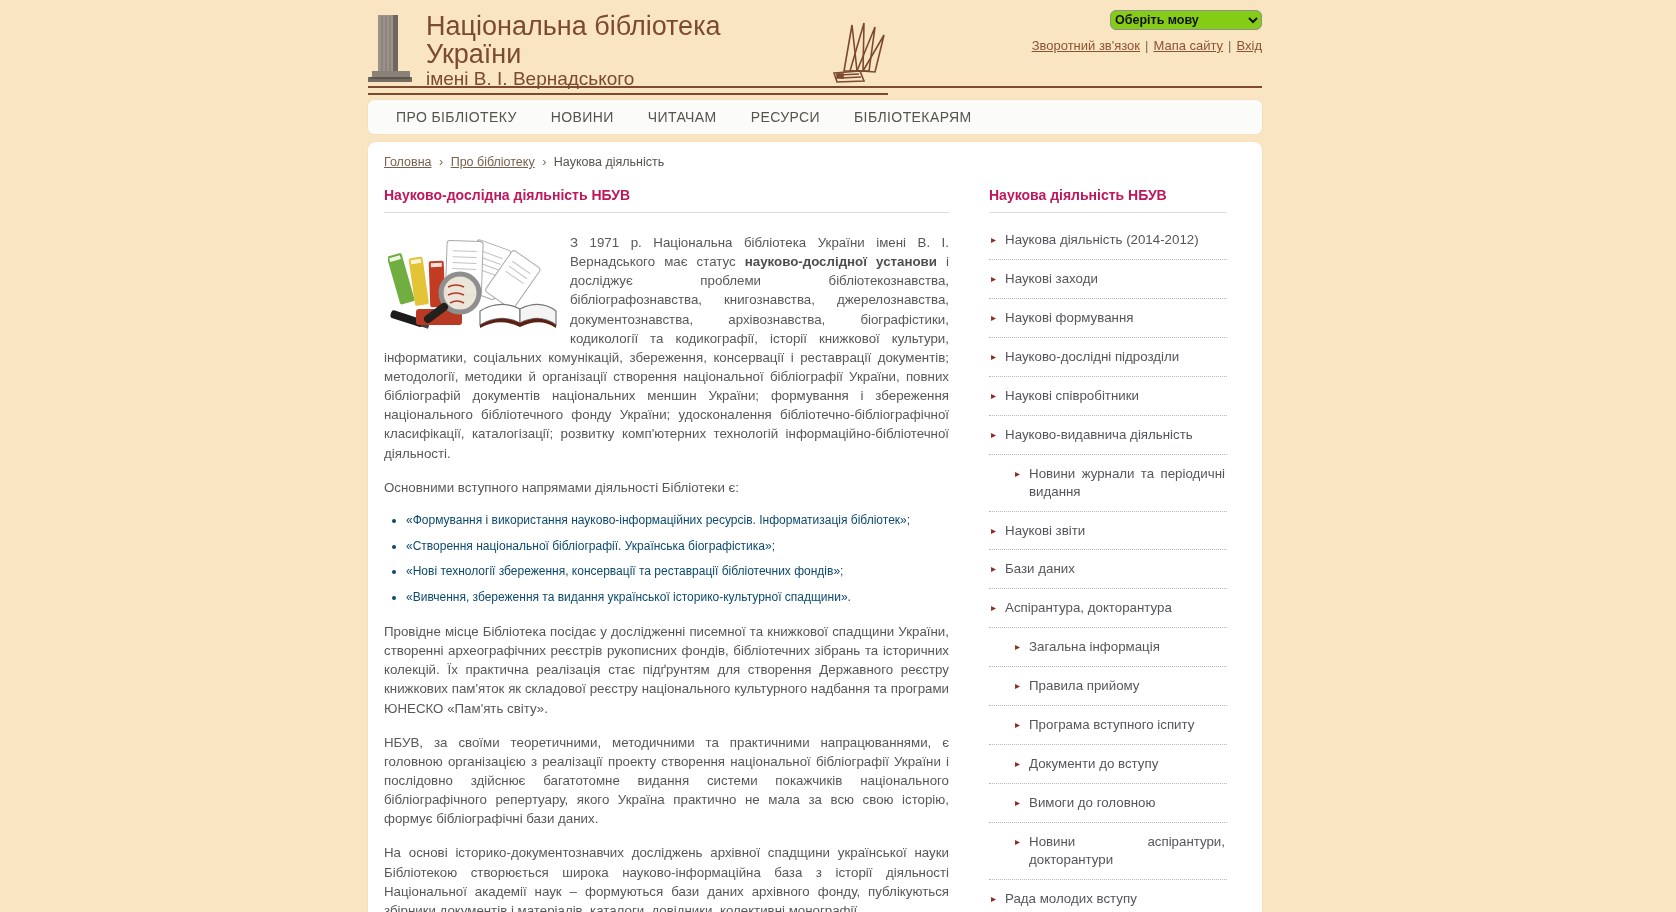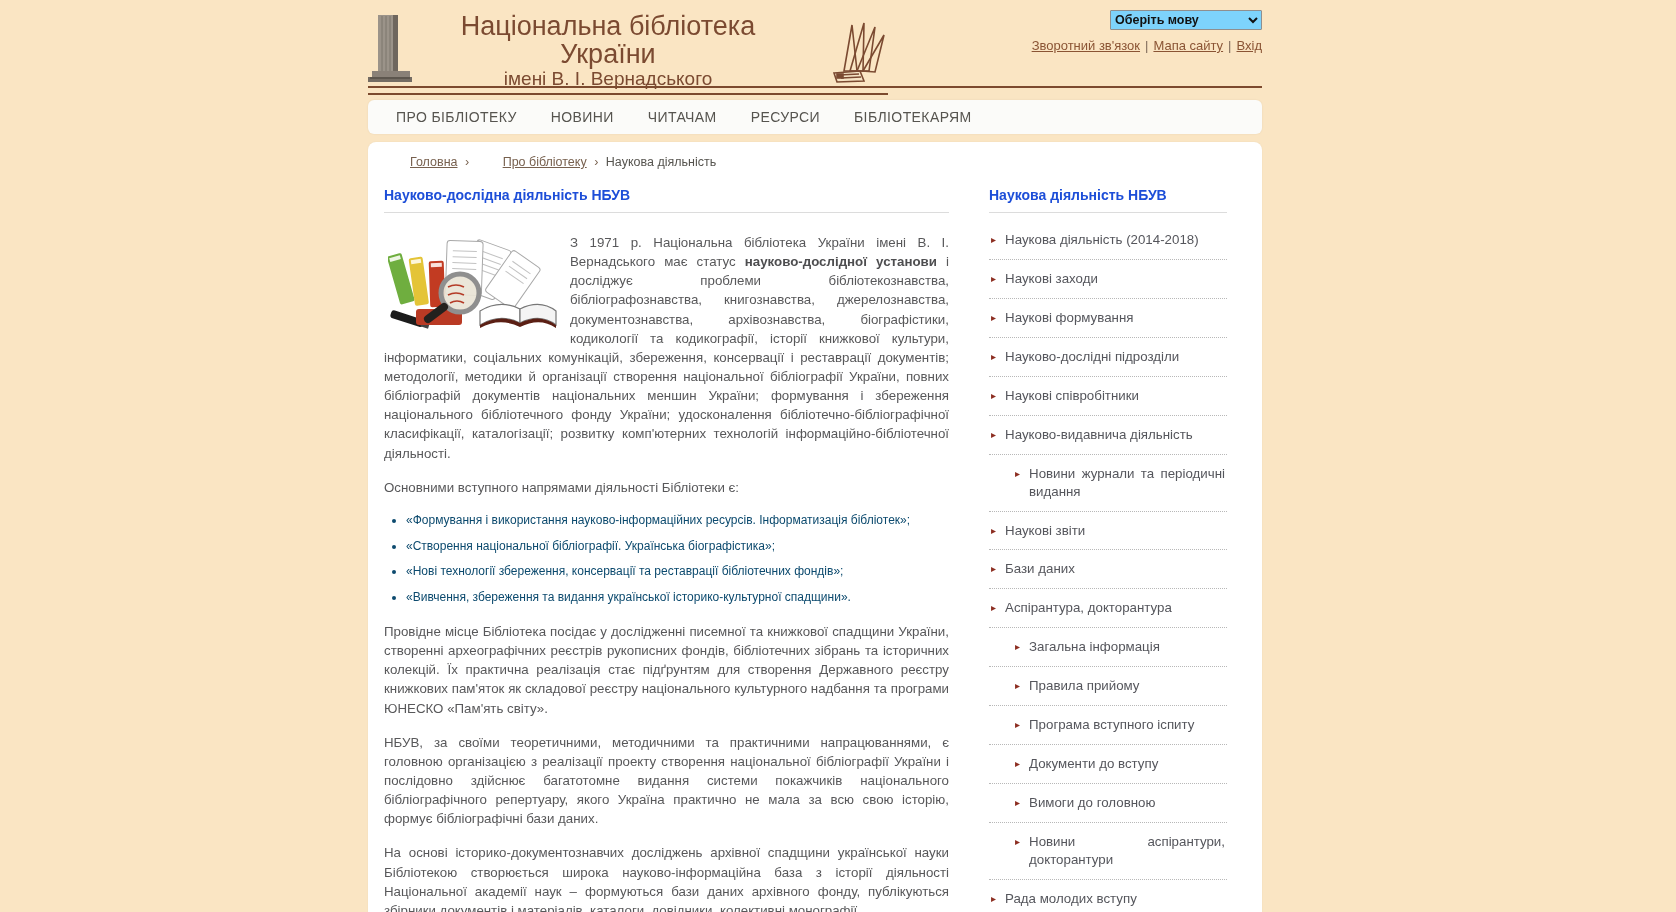--- a/index.html
+++ b/index.html
@@ -11,31 +11,30 @@
   }
   .page{width:894px;margin-left:368px;}
 
   
   .header{position:relative;height:92px;}
   .logo-row{
     display:flex;align-items:flex-end;gap:14px;
     padding-top:12px;width:520px;
     border-bottom:2px solid #7c4a2e;
     padding-bottom:4px;
-    text-align:center;
   }
   .hdr-rule{position:absolute;left:0;right:0;top:86px;border-bottom:2px solid #7c4a2e;}
   .site-title{line-height:1.05;color:#7b4a31;}
   .site-title .t1{font-size:27px;}
   .site-title .t2{font-size:19px;}
   .top-right{position:absolute;right:0;top:10px;text-align:right;}
   .lang-select{
     width:152px;height:20px;font-size:12.5px;
     font-family:"Liberation Sans", sans-serif;
-    background:#7dd3fc;border:1px solid #8f8f8f;border-radius:1px;
+    background:#84cc16;border:1px solid #8f8f8f;border-radius:6px;
     font-weight:bold;color:#111;
   }
   .top-links{margin-top:8px;font-size:13px;color:#9a9a9a;}
   .top-links a{color:#8a5434;text-decoration:underline;cursor:pointer;}
   .top-links .vbar{margin:0 5px;color:#7c6a5a;}
 
   
   .navbar{
     margin-top:8px;height:34px;background:#fbfbf9;
     border-radius:6px;display:flex;align-items:center;
@@ -47,29 +46,29 @@
     text-decoration:none;cursor:pointer;white-space:nowrap;
   }
 
   
   .content{
     margin-top:8px;background:#ffffff;border-radius:8px 8px 0 0;
     padding:13px 16px 0 16px;min-height:759px;
     box-shadow:0 0 2px rgba(0,0,0,.06);
   }
   .breadcrumb{font-size:12.5px;color:#56544f;margin-bottom:16px;}
-  .breadcrumb a{color:#77604e;text-decoration:underline;cursor:pointer;margin-left:26px;}
+  .breadcrumb a{color:#77604e;text-decoration:underline;cursor:pointer;}
   .breadcrumb .sep{margin:0 4px;color:#77604e;}
 
   .cols{display:flex;gap:40px;}
   .main{width:565px;}
   .sidebar{width:238px;}
 
   h1.page-title, h2.sb-title{
-    font-size:14px;font-weight:bold;color:#1d4ed8;
+    font-size:14px;font-weight:bold;color:#be185d;
     margin:2px 0 8px 0;padding-bottom:9px;border-bottom:1px solid #dcdcdc;
   }
   h1.page-title{margin-bottom:20px;}
 
   .main p{
     font-size:13.3px;line-height:1.44;text-align:justify;
     margin:0 0 15px 0;color:#58585a;
   }
   .main p b{color:#4e4e50;}
   .clipart{
@@ -239,21 +238,21 @@
         <p>НБУВ, за своїми теоретичними, методичними та практичними напрацюваннями, є головною організацією з реалізації проекту створення національної бібліографії України і послідовно здійснює багатотомне видання системи покажчиків національного бібліографічного репертуару, якого Україна практично не мала за всю свою історію, формує бібліографічні бази даних.</p>
         <p>На основі історико-документознавчих досліджень архівної спадщини української науки Бібліотекою створюється широка науково-інформаційна база з історії діяльності Національної академії наук – формуються бази даних архівного фонду, публікуються збірники документів і матеріалів, каталоги, довідники, колективні монографії.</p>
 
       </div>
 
       <div class="sidebar">
         <h2 class="sb-title">Наукова діяльність НБУВ</h2>
         <ul class="sb-list">
           <li class="sb-item lvl1">
               <span class="tri">▸</span>
-              <span class="sb-label">Наукова діяльність (2014-2018)</span>
+              <span class="sb-label">Наукова діяльність (2014-2012)</span>
             </li>
           <li class="sb-item lvl1">
               <span class="tri">▸</span>
               <span class="sb-label">Наукові заходи</span>
             </li>
           <li class="sb-item lvl1">
               <span class="tri">▸</span>
               <span class="sb-label">Наукові формування</span>
             </li>
           <li class="sb-item lvl1">

